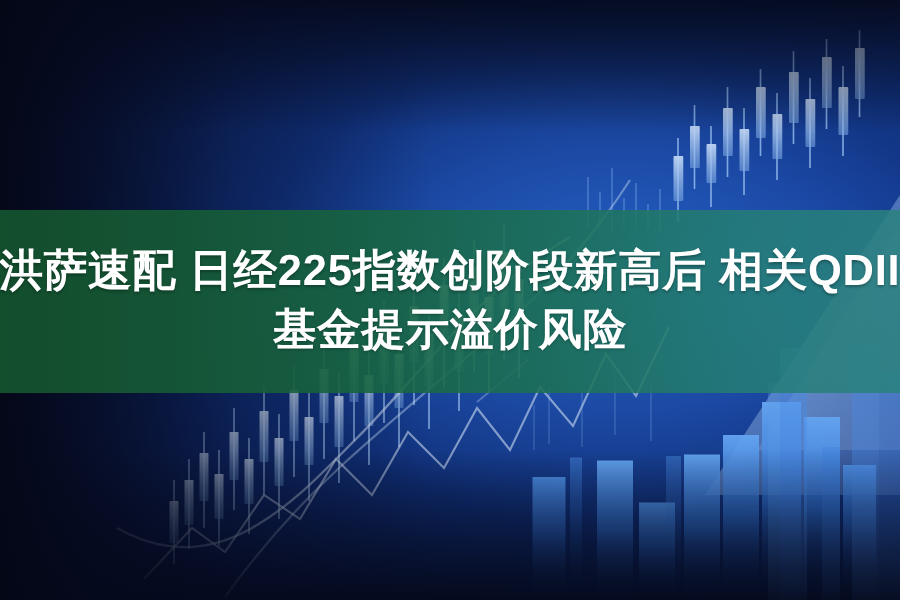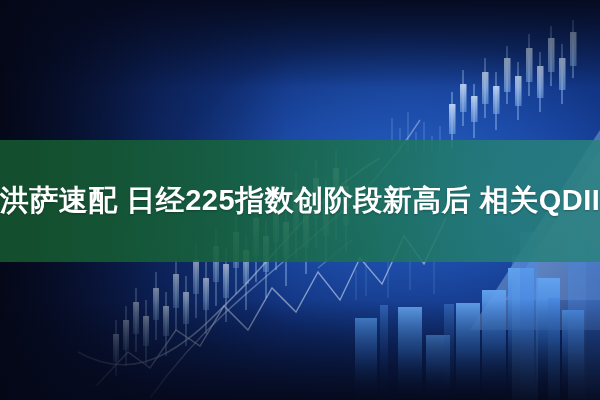--- a/index.html
+++ b/index.html
@@ -255,15 +255,16 @@
       <line x1="434" y1="256" x2="434" y2="294"></line>
     </g>
   </svg>
 
   <div class="bg-vignette"></div>
 
   <div class="band"></div>
 
   <div class="headline">
     <div class="line">洪萨速配 日经225指数创阶段新高后 相关QDII</div>
+    <div class="line">基金提示溢价风险</div>
   </div>
 
 </div>
 
 </body></html>

